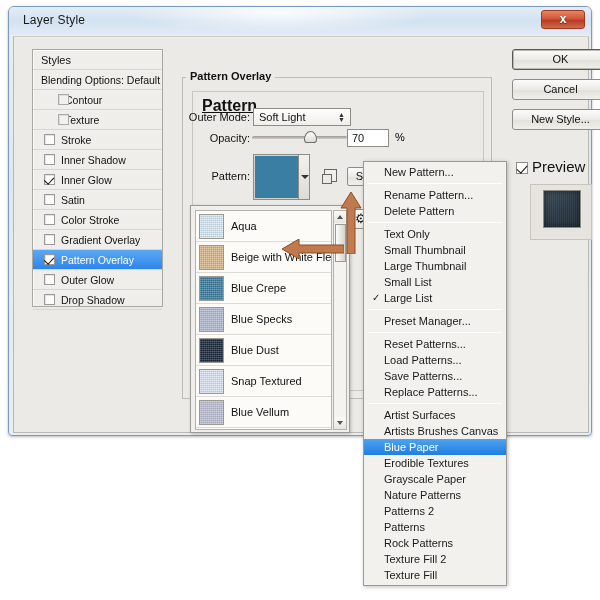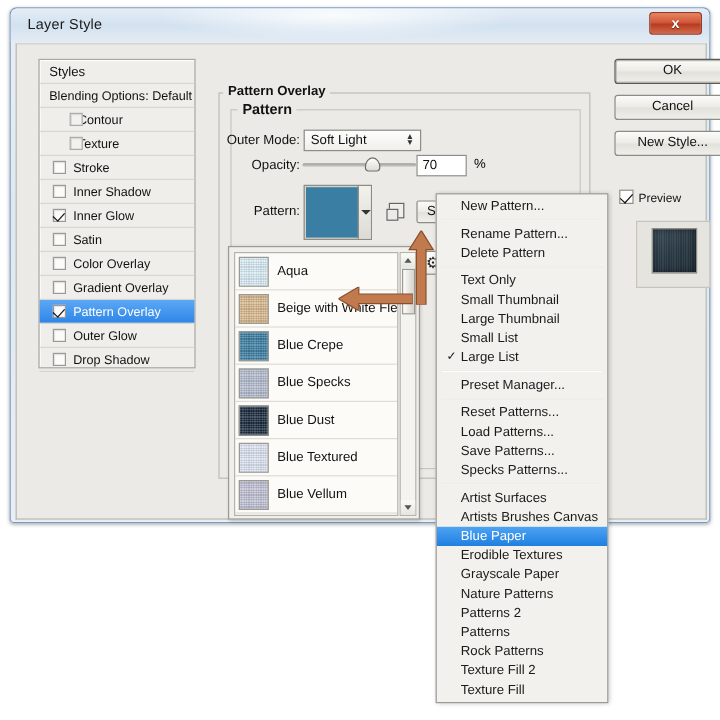--- a/index.html
+++ b/index.html
@@ -111,21 +111,21 @@
     font-size: 11px; color: #111;
     text-align: center; line-height: 19px;
     background: linear-gradient(180deg,#fbfbfa 0%, #eceae5 50%, #e2e0da 51%, #f0efeb 100%);
     border: 1px solid #8d8d85;
     border-radius: 3px;
     cursor: pointer;
   }
   .dlg-btn.primary { border-color: #5a5a54; box-shadow: 0 0 0 1px #b9b9b2 inset; }
   #preview-wrap {
     position: absolute; left: 502px; top: 121px;
-    font-size: 10px; color:#111;
+    font-size: 15px; color:#111;
   }
   #preview-cbx {
     display:inline-block; vertical-align:-2px;
     position: relative;
     width: 12px; height: 12px;
     background:#fff; border:1px solid #8d8d85;
     margin-right: 4px;
   }
   #preview-cbx::after {
     content:""; position:absolute; left:2px; top:0px;
@@ -160,23 +160,23 @@
     position: absolute; left: 172px; top: 33px;
     font-size: 11px; font-weight: bold; color: #111;
     background: #eceae6; padding: 0 4px;
   }
   #pattern-group {
     position: absolute; left: 178px; top: 54px;
     width: 292px; height: 300px;
     border: 1px solid #c7c6bf;
   }
   #pattern-title {
-    position: absolute; left: 184px; top: 47px;
-    font-size: 12px; font-weight: bold; color: #111;
-    background: #eceae6; padding: 0 4px;
+    position: absolute; left: 184px; top: 60px;
+    font-size: 16px; font-weight: bold; color: #111;
+    background: #eceae6; padding: 0 4px; text-decoration: underline;
   }
 
   .lbl {
     position: absolute;
     font-size: 11px; color: #111;
     text-align: right;
   }
 
   
   #blend-select {
@@ -401,21 +401,21 @@
 
     <div id="styles-panel">
         <div class="style-row header">Styles</div>
         <div class="style-row sub-header">Blending Options: Default</div>
         <div class="style-row eff indent"><span class="cbx"></span><span>Contour</span></div>
         <div class="style-row eff indent"><span class="cbx"></span><span>Texture</span></div>
         <div class="style-row eff"><span class="cbx"></span><span>Stroke</span></div>
         <div class="style-row eff"><span class="cbx"></span><span>Inner Shadow</span></div>
         <div class="style-row eff"><span class="cbx on"></span><span>Inner Glow</span></div>
         <div class="style-row eff"><span class="cbx"></span><span>Satin</span></div>
-        <div class="style-row eff"><span class="cbx"></span><span>Color Overlay</span></div>
+        <div class="style-row eff"><span class="cbx"></span><span>Color Stroke</span></div>
         <div class="style-row eff"><span class="cbx"></span><span>Gradient Overlay</span></div>
         <div class="style-row eff selected"><span class="cbx on"></span><span>Pattern Overlay</span></div>
         <div class="style-row eff"><span class="cbx"></span><span>Outer Glow</span></div>
         <div class="style-row eff"><span class="cbx"></span><span>Drop Shadow</span></div>
       </div>
 
     <div class="dlg-btn primary" style="left:498px; top:12px;">OK</div>
     <div class="dlg-btn" style="left:498px; top:42px;">Cancel</div>
     <div class="dlg-btn" style="left:498px; top:72px;">New Style...</div>
 
@@ -469,21 +469,21 @@
           <div class="pat-row">
             <span class="pat-sw" style="background: repeating-linear-gradient(0deg, rgba(255, 255, 255, 0.14) 0px, rgba(255, 255, 255, 0.14) 1px, rgba(0, 0, 0, 0.08) 1px, rgba(0, 0, 0, 0.08) 2px), repeating-linear-gradient(90deg, rgba(255, 255, 255, 0.1) 0px, rgba(255, 255, 255, 0.1) 1px, rgba(0, 0, 0, 0.06) 1px, rgba(0, 0, 0, 0.06) 2px) rgb(180, 188, 206);"></span>
             <span class="pat-name">Blue Specks</span>
           </div>
           <div class="pat-row">
             <span class="pat-sw" style="background: repeating-linear-gradient(0deg, rgba(255, 255, 255, 0.14) 0px, rgba(255, 255, 255, 0.14) 1px, rgba(0, 0, 0, 0.08) 1px, rgba(0, 0, 0, 0.08) 2px), repeating-linear-gradient(90deg, rgba(255, 255, 255, 0.1) 0px, rgba(255, 255, 255, 0.1) 1px, rgba(0, 0, 0, 0.06) 1px, rgba(0, 0, 0, 0.06) 2px) rgb(27, 44, 63);"></span>
             <span class="pat-name">Blue Dust</span>
           </div>
           <div class="pat-row">
             <span class="pat-sw" style="background: repeating-linear-gradient(0deg, rgba(255, 255, 255, 0.14) 0px, rgba(255, 255, 255, 0.14) 1px, rgba(0, 0, 0, 0.08) 1px, rgba(0, 0, 0, 0.08) 2px), repeating-linear-gradient(90deg, rgba(255, 255, 255, 0.1) 0px, rgba(255, 255, 255, 0.1) 1px, rgba(0, 0, 0, 0.06) 1px, rgba(0, 0, 0, 0.06) 2px) rgb(221, 227, 242);"></span>
-            <span class="pat-name">Blue Textured</span>
+            <span class="pat-name">Snap Textured</span>
           </div>
           <div class="pat-row">
             <span class="pat-sw" style="background: repeating-linear-gradient(0deg, rgba(255, 255, 255, 0.14) 0px, rgba(255, 255, 255, 0.14) 1px, rgba(0, 0, 0, 0.08) 1px, rgba(0, 0, 0, 0.08) 2px), repeating-linear-gradient(90deg, rgba(255, 255, 255, 0.1) 0px, rgba(255, 255, 255, 0.1) 1px, rgba(0, 0, 0, 0.06) 1px, rgba(0, 0, 0, 0.06) 2px) rgb(192, 194, 214);"></span>
             <span class="pat-name">Blue Vellum</span>
           </div>
           <div class="pat-row">
             <span class="pat-name">Buff Textured</span>
           </div>
         </div>
       <div id="pat-scroll">
@@ -518,21 +518,21 @@
     <div class="mi"><span>Small Thumbnail</span></div>
     <div class="mi"><span>Large Thumbnail</span></div>
     <div class="mi"><span>Small List</span></div>
     <div class="mi"><span class="check">✓</span><span>Large List</span></div>
     <div class="msep"></div>
     <div class="mi"><span>Preset Manager...</span></div>
     <div class="msep"></div>
     <div class="mi"><span>Reset Patterns...</span></div>
     <div class="mi"><span>Load Patterns...</span></div>
     <div class="mi"><span>Save Patterns...</span></div>
-    <div class="mi"><span>Specks Patterns...</span></div>
+    <div class="mi"><span>Replace Patterns...</span></div>
     <div class="msep"></div>
     <div class="mi"><span>Artist Surfaces</span></div>
     <div class="mi"><span>Artists Brushes Canvas</span></div>
     <div class="mi highlight"><span>Blue Paper</span></div>
     <div class="mi"><span>Erodible Textures</span></div>
     <div class="mi"><span>Grayscale Paper</span></div>
     <div class="mi"><span>Nature Patterns</span></div>
     <div class="mi"><span>Patterns 2</span></div>
     <div class="mi"><span>Patterns</span></div>
     <div class="mi"><span>Rock Patterns</span></div>

